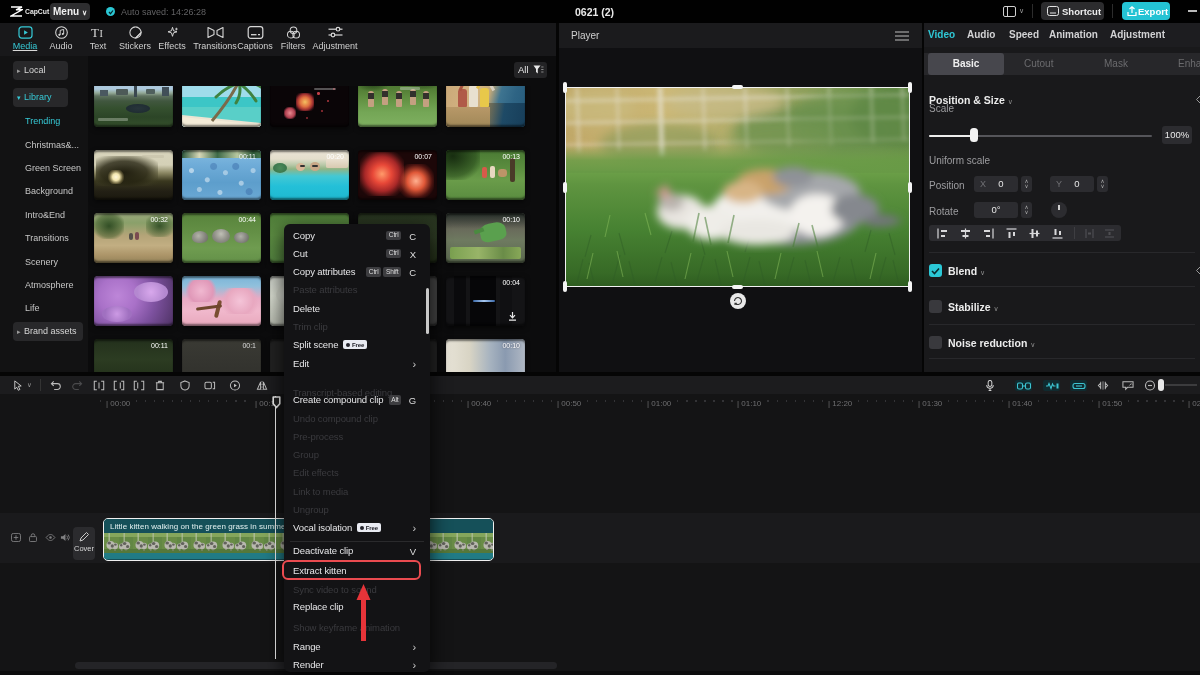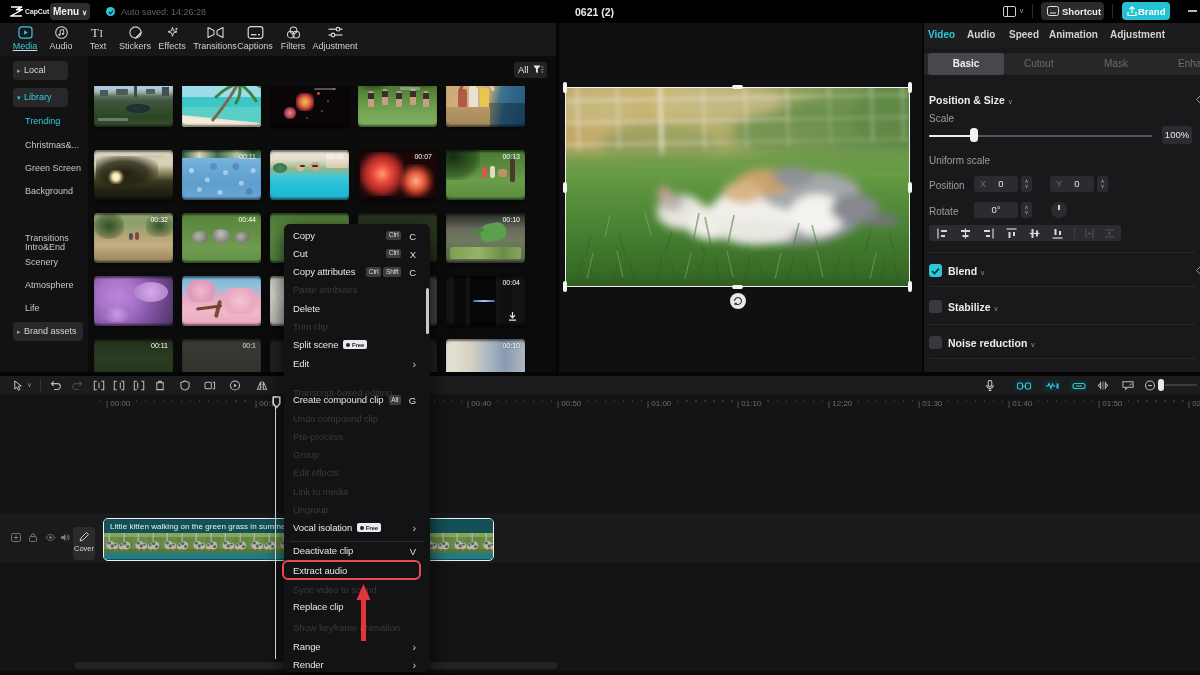--- a/index.html
+++ b/index.html
@@ -70,21 +70,21 @@
           <line x1="3" y1="7" x2="9" y2="7" stroke="#e3e3e3"></line>
         </svg>
       <span class="abs" style="left:21px;top:3.5px;font-size:9.5px;font-weight:bold;color:#ededed;">Shortcut</span>
     </div>
     <div class="abs" style="left:1112px;top:4px;width:1px;height:14px;background:#2c2c2c;"></div>
     <div class="abs" style="left:1122px;top:2px;width:48px;height:18px;background:#24c3d4;border-radius:4px;">
       <svg class="abs" style="left:5px;top:3.5px" width="10" height="11" viewBox="0 0 10 11">
           <path d="M5 7V1M2.5 3L5 0.8 7.5 3" stroke="#fff" stroke-width="1.2" fill="none"></path>
           <path d="M1 6v3.5h8V6" stroke="#fff" stroke-width="1.2" fill="none"></path>
         </svg>
-      <span class="abs" style="left:16px;top:3.5px;font-size:9.5px;font-weight:bold;color:#fff;">Brand</span>
+      <span class="abs" style="left:16px;top:3.5px;font-size:9.5px;font-weight:bold;color:#fff;">Export</span>
     </div>
     <div class="abs" style="left:1188px;top:10px;width:9px;height:1.5px;background:#bbb;"></div>
   </div>
 
   <div class="abs" id="leftpanel" style="left:0;top:23px;width:556px;height:349px;background:#101011;">
 
     <div class="abs" id="tabbar" style="left:0;top:0;width:556px;height:33px;background:#18181a;">
 
       <div class="abs tabitem" style="left:6px;top:3px;width:38px;text-decoration:underline;">
         <svg viewBox="0 0 16 14" style="color:#36c9d6">
@@ -166,21 +166,21 @@
       </div>
     </div>
 
     <div class="abs" id="sidebar" style="left:0;top:33px;width:88px;height:316px;background:#121213;">
       <div class="sideblk" style="top:5px;"><span class="tri">▸</span>Local</div>
       <div class="sideblk" style="top:32px;color:#36c9d6;"><span class="tri" style="color:#36c9d6">▾</span>Library</div>
       <div class="sideitem" style="top:60px;color:#36c9d6;">Trending</div>
       <div class="sideitem" style="top:84px;">Christmas&amp;...</div>
       <div class="sideitem" style="top:107px;">Green Screen</div>
       <div class="sideitem" style="top:130px;">Background</div>
-      <div class="sideitem" style="top:154px;margin-top:32px;">Intro&amp;End</div>
+      <div class="sideitem" style="top:154px;">Intro&amp;End</div>
       <div class="sideitem" style="top:177px;">Transitions</div>
       <div class="sideitem" style="top:201px;">Scenery</div>
       <div class="sideitem" style="top:224px;">Atmosphere</div>
       <div class="sideitem" style="top:247px;">Life</div>
       <div class="sideblk" style="top:266px;width:70px;"><span class="tri">▸</span>Brand assets</div>
     </div>
 
     <div class="abs" id="gridarea" style="left:88px;top:33px;width:468px;height:316px;background:#0c0c0d;overflow:hidden;">
       <div class="abs" id="thumbs" style="left:0;top:30px;width:468px;height:286px;overflow:hidden;">
 
@@ -383,20 +383,28 @@
       <svg class="abs" style="left:19px;top:3px" width="11" height="10" viewBox="0 0 11 10">
           <path d="M0.5 0.5h7L4.8 4v4.5L3 7V4z" fill="#e8e8e8"></path>
           <line x1="8.2" y1="2" x2="10.5" y2="2" stroke="#888"></line>
           <line x1="8.2" y1="4.5" x2="10.5" y2="4.5" stroke="#888"></line>
           <line x1="8.2" y1="7" x2="10.5" y2="7" stroke="#888"></line>
         </svg>
     </div>
   </div>
 
   <div class="abs" id="player" style="left:559px;top:23px;width:363px;height:349px;background:#101012;">
+    <div class="abs" style="left:0;top:0;width:363px;height:25px;background:#1b1b1d;">
+      <span class="abs" style="left:12px;top:7px;font-size:10px;color:#cfcfcf;">Player</span>
+      <svg class="abs" style="left:336px;top:8px" width="14" height="10" viewBox="0 0 14 10">
+          <line x1="0" y1="1" x2="14" y2="1" stroke="#9a9a9a" stroke-width="1.3"></line>
+          <line x1="0" y1="5" x2="14" y2="5" stroke="#9a9a9a" stroke-width="1.3"></line>
+          <line x1="0" y1="9" x2="14" y2="9" stroke="#9a9a9a" stroke-width="1.3"></line>
+        </svg>
+    </div>
     <div class="abs" id="videobox" style="left:6px;top:64px;width:345px;height:200px;">
       <svg width="345" height="200" viewBox="0 0 345 200">
         <defs>
           <linearGradient id="bgtop" x1="0" y1="0" x2="1" y2="0">
             <stop offset="0" stop-color="#c0a868"></stop>
               <stop offset="0.3" stop-color="#ccb876"></stop>
               <stop offset="0.55" stop-color="#a8a865"></stop>
               <stop offset="0.8" stop-color="#7d9a55"></stop>
               <stop offset="1" stop-color="#6a9048"></stop>
           </linearGradient>
@@ -552,21 +560,21 @@
       <div class="abs" style="left:4px;top:0;width:76px;height:22px;background:#47474d;border-radius:3px;text-align:center;line-height:22px;font-size:10px;font-weight:bold;color:#f0f0f0;">Basic</div>
       <span class="abs" style="left:100px;top:5px;font-size:10px;color:#6b6b6e;">Cutout</span>
       <span class="abs" style="left:180px;top:5px;font-size:10px;color:#6b6b6e;">Mask</span>
       <span class="abs" style="left:254px;top:5px;font-size:10px;color:#6b6b6e;">Enhan</span>
     </div>
 
     <span class="abs" style="left:5px;top:71px;font-size:10.5px;font-weight:bold;color:#ececec;">Position &amp; Size <span style="font-weight:normal;color:#8a8a8a;font-size:7px;">∨</span></span>
     <svg class="abs" style="left:272px;top:72px" width="9" height="9" viewBox="0 0 9 9">
         <path d="M4.5 0.5L8.5 4.5 4.5 8.5 0.5 4.5z" stroke="#9a9a9a" fill="none"></path>
       </svg>
-    <span class="abs" style="left:5px;top:90px;font-size:10px;color:#9d9da0;">Scale</span>
+    <span class="abs" style="left:5px;top:80px;font-size:10px;color:#9d9da0;">Scale</span>
 
     <div class="abs" style="left:5px;top:111.5px;width:223px;height:2px;background:#55555a;border-radius:1px;"></div>
     <div class="abs" style="left:5px;top:111.5px;width:45px;height:2px;background:#ededed;border-radius:1px;"></div>
     <div class="abs" style="left:46px;top:105px;width:8px;height:14px;background:#f2f2f2;border-radius:3.5px;"></div>
     <div class="abs" style="left:238px;top:103px;width:30px;height:18px;background:#2c2c30;border-radius:3px;text-align:center;line-height:18px;font-size:9.5px;color:#e8e8e8;">100%</div>
     <span class="abs" style="left:5px;top:132px;font-size:10px;color:#9d9da0;">Uniform scale</span>
 
     <span class="abs" style="left:5px;top:157px;font-size:10px;color:#9d9da0;">Position</span>
     <div class="abs numbox" style="left:50px;top:153px;">
         <span class="axis">X</span>
@@ -845,21 +853,21 @@
     <div class="mi" style="top:170.2px;">Create compound clip<span class="kbd" style="right:22px;">Alt</span><span class="key">G</span></div>
     <div class="mi dis" style="top:188.5px;">Undo compound clip</div>
     <div class="mi dis" style="top:206.8px;">Pre-process</div>
     <div class="mi dis" style="top:225.1px;">Group</div>
     <div class="mi dis" style="top:243.4px;">Edit effects</div>
     <div class="mi dis" style="top:261.7px;">Link to media</div>
     <div class="mi dis" style="top:280px;">Ungroup</div>
     <div class="mi" style="top:298.3px;">Vocal isolation<span class="free"><span class="fdot"></span>Free</span><span class="arr">›</span></div>
     <div class="abs" style="left:6px;top:316.5px;width:134px;height:1px;background:#2a2a2c;"></div>
     <div class="mi" style="top:321px;">Deactivate clip<span class="key">V</span></div>
-    <div class="mi" style="top:341px;">Extract audio</div>
+    <div class="mi" style="top:341px;">Extract kitten</div>
     <div class="mi dis" style="top:359.5px;">Sync video to sound</div>
     <div class="mi" style="top:377px;">Replace clip</div>
     <div class="mi dis" style="top:398px;">Show keyframe animation</div>
     <div class="mi" style="top:417px;">Range<span class="arr">›</span></div>
     <div class="mi" style="top:434.5px;">Render<span class="arr">›</span></div>
   </div>
 
   <div class="abs" style="left:426px;top:288px;width:3px;height:46px;background:#c9c9c9;border-radius:2px;"></div>
 
   <div class="abs" style="left:282px;top:560px;width:139px;height:20px;border:2.5px solid #ea4b50;border-radius:6px;"></div>

